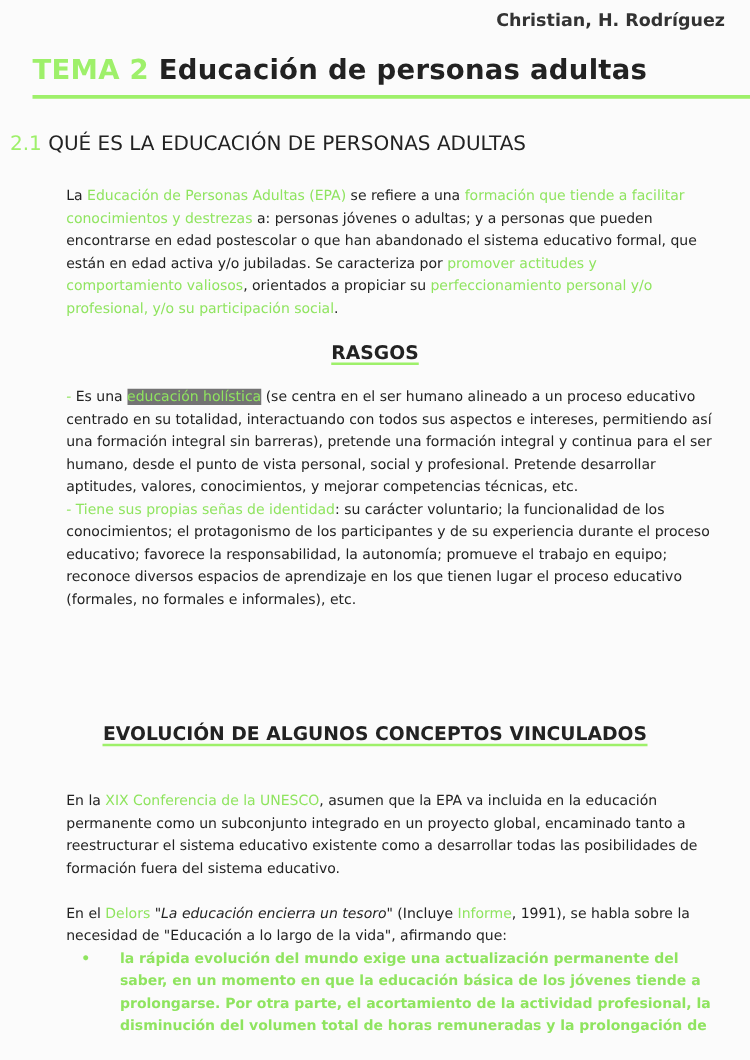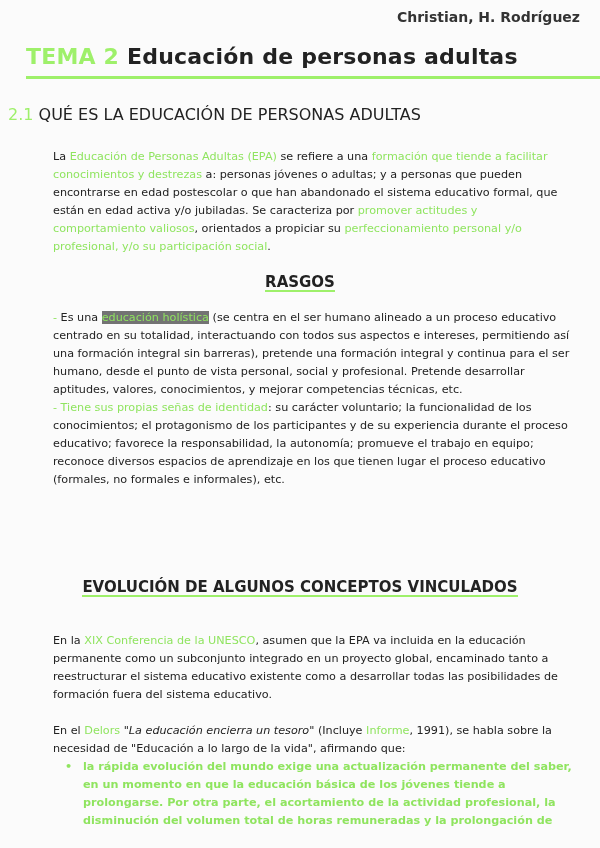--- a/index.html
+++ b/index.html
@@ -39,21 +39,21 @@
     position: absolute; left: 0; width: 600px; text-align: center;
     font-size: 15px; font-weight: bold; color: #222; line-height: 18px;
   }
   .ul { display: inline-block; border-bottom: 2px solid #9ef06a; line-height: 15px; }
   .hl { background: #737373; }
   .bullet {
     position: absolute; left: 53px; width: 520px;
     font-size: 11.2px; font-weight: bold; line-height: 18px; color: #8fe45f;
   }
   .bullet .dot { position: absolute; left: 12px; top: 0; }
-  .bullet .txt { margin-left: 30px; display: block; }
+  .bullet .txt { margin-left: 43px; display: block; }
   em { font-style: italic; }
 </style>
 </head>
 <body>
 
 <div class="author">Christian, H. Rodríguez</div>
 
 <div class="tema"><span class="num">TEMA 2</span><span> Educación de personas adultas</span></div>
 <div class="tema-rule"></div>
 

